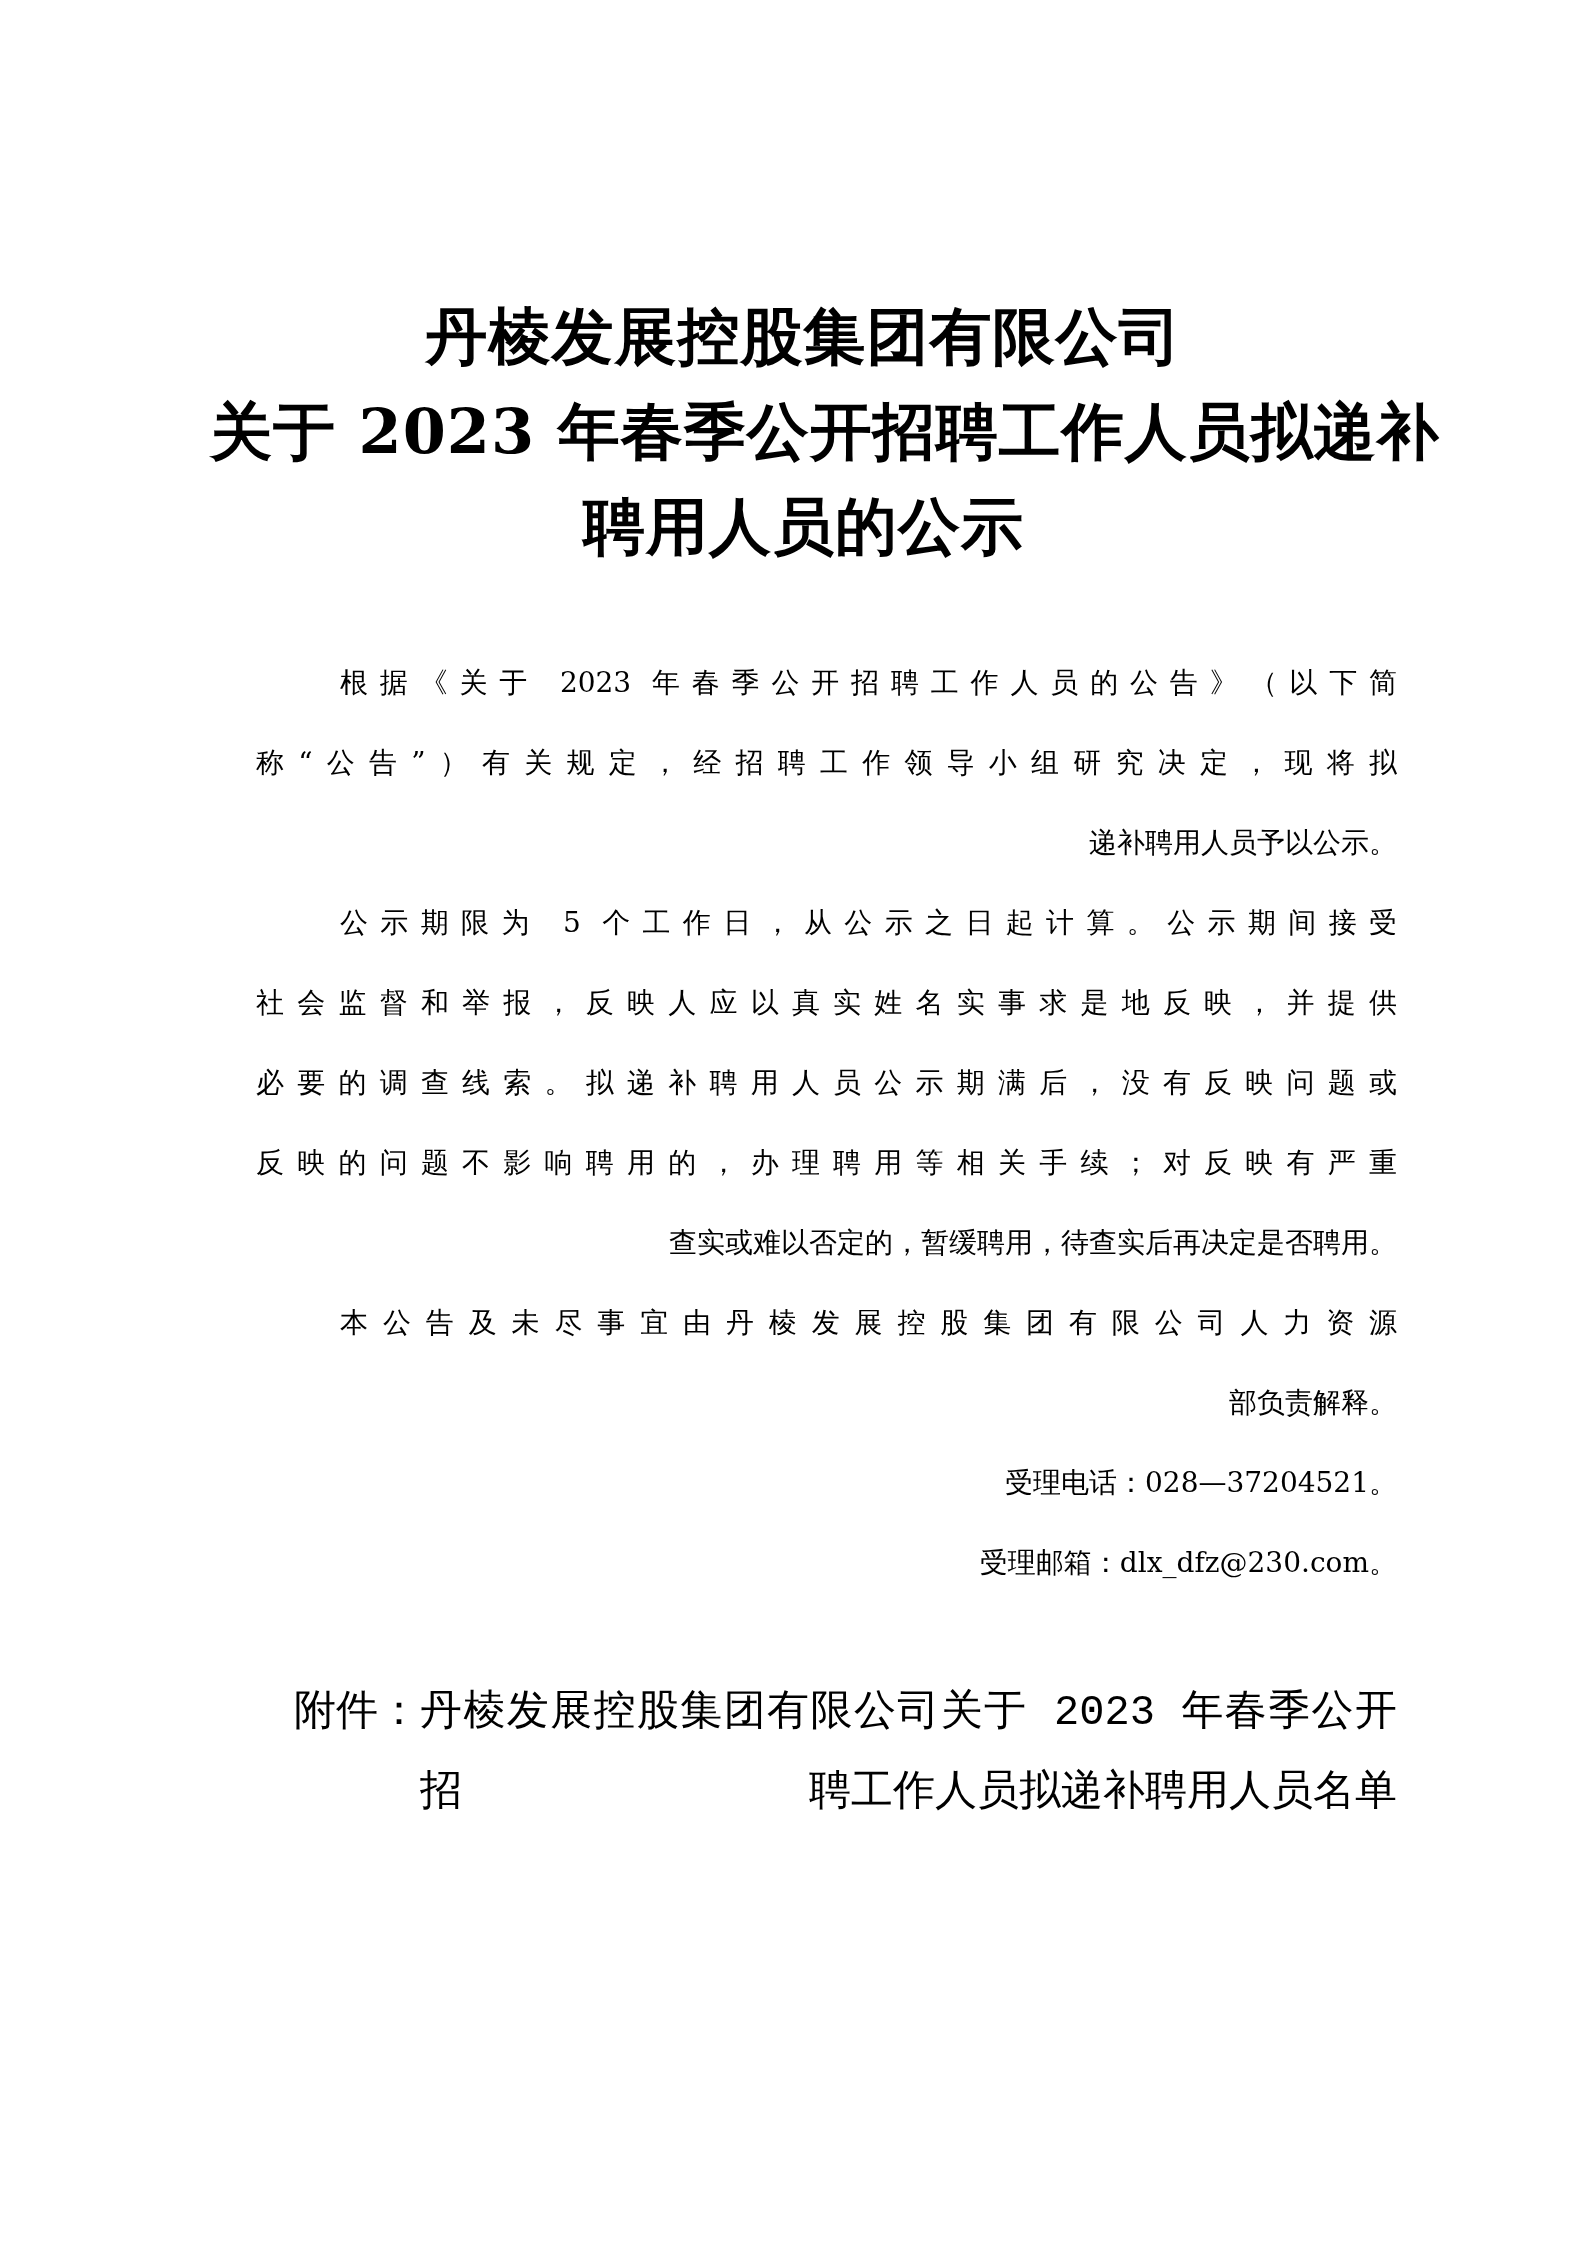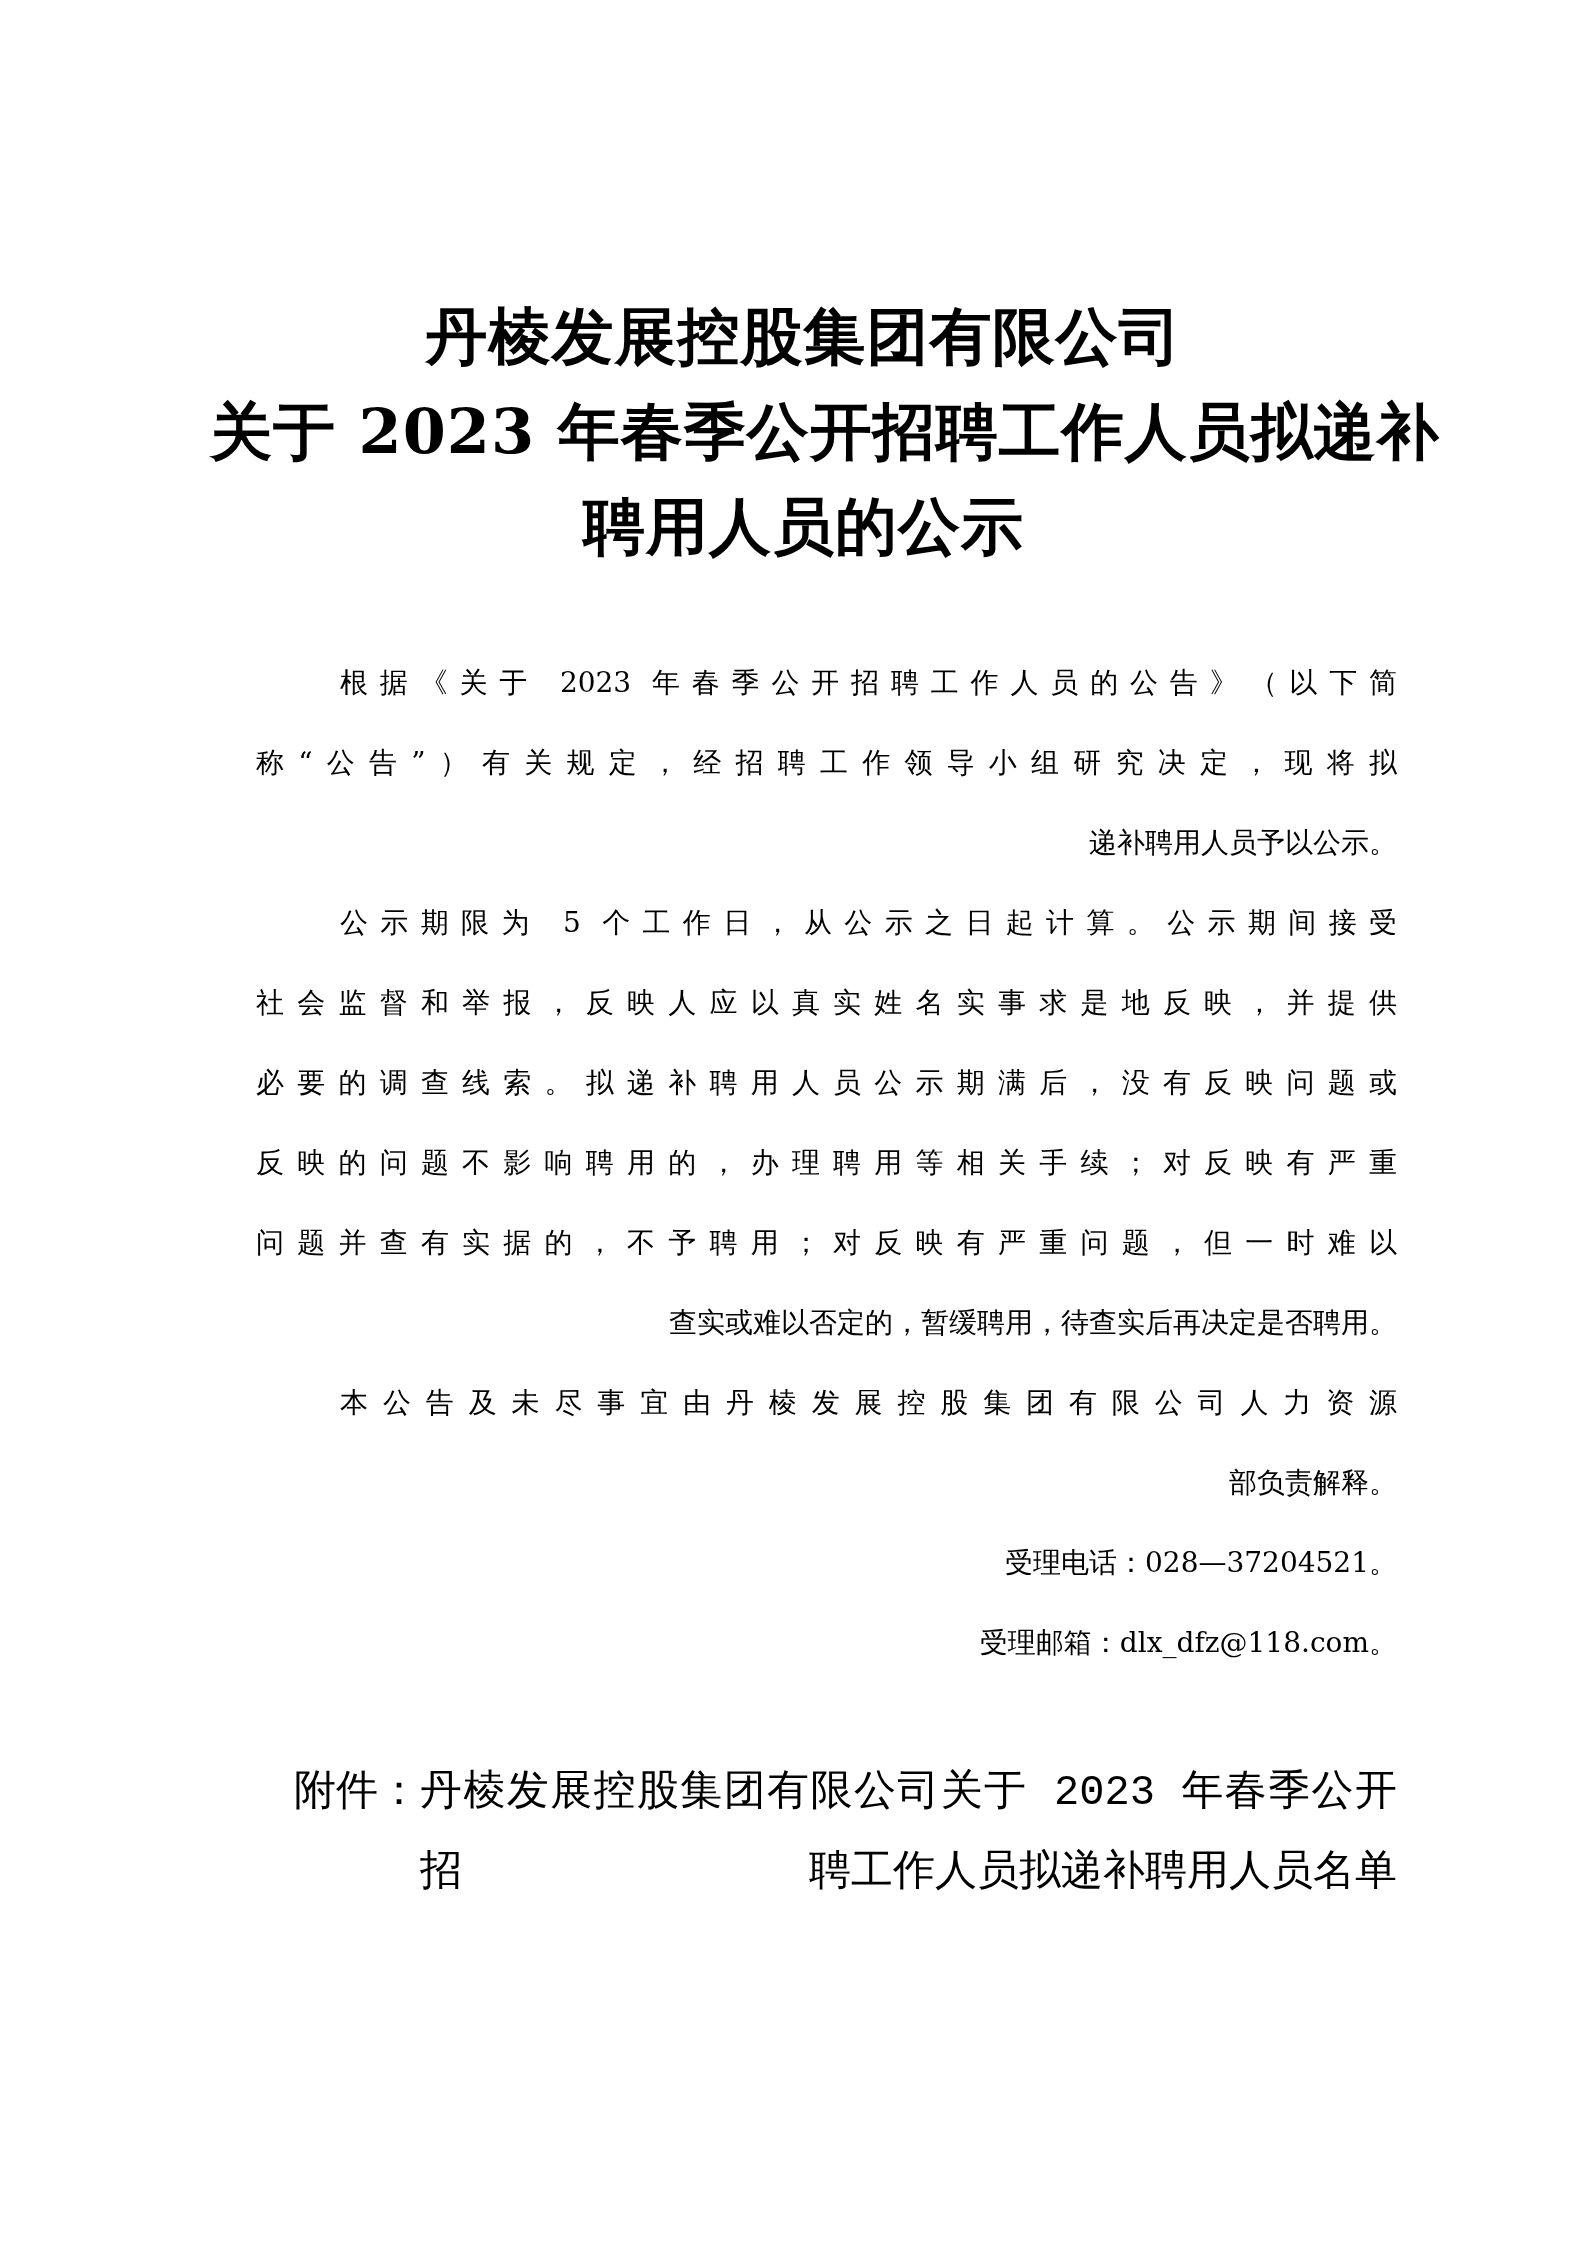--- a/index.html
+++ b/index.html
@@ -79,28 +79,27 @@
   <div class="doc-body">
 
     <div class="line indent fill">根据《关于 2023 年春季公开招聘工作人员的公告》（以下简</div>
     <div class="line fill">称“公告”）有关规定，经招聘工作领导小组研究决定，现将拟</div>
     <div class="line">递补聘用人员予以公示。</div>
 
     <div class="line indent fill">公示期限为 5 个工作日，从公示之日起计算。公示期间接受</div>
     <div class="line fill">社会监督和举报，反映人应以真实姓名实事求是地反映，并提供</div>
     <div class="line fill">必要的调查线索。拟递补聘用人员公示期满后，没有反映问题或</div>
     <div class="line fill">反映的问题不影响聘用的，办理聘用等相关手续；对反映有严重</div>
-    <div class="line fill">问题并查有实据的，不予聘用；对反映有严重问题，但一时难以</div>
     <div class="line">查实或难以否定的，暂缓聘用，待查实后再决定是否聘用。</div>
 
     <div class="line indent fill">本公告及未尽事宜由丹棱发展控股集团有限公司人力资源</div>
     <div class="line">部负责解释。</div>
 
     <div class="line indent">受理电话：028—37204521。</div>
-    <div class="line indent">受理邮箱：dlx_dfz@118.com。</div>
+    <div class="line indent">受理邮箱：dlx_dfz@230.com。</div>
 
   </div>
 
   <div class="attachment">
     <span class="attachment-label">附件：</span>
     <div class="attachment-body">
       <div class="line fill">丹棱发展控股集团有限公司关于 2023 年春季公开招</div>
       <div class="line">聘工作人员拟递补聘用人员名单</div>
     </div>
   </div>

